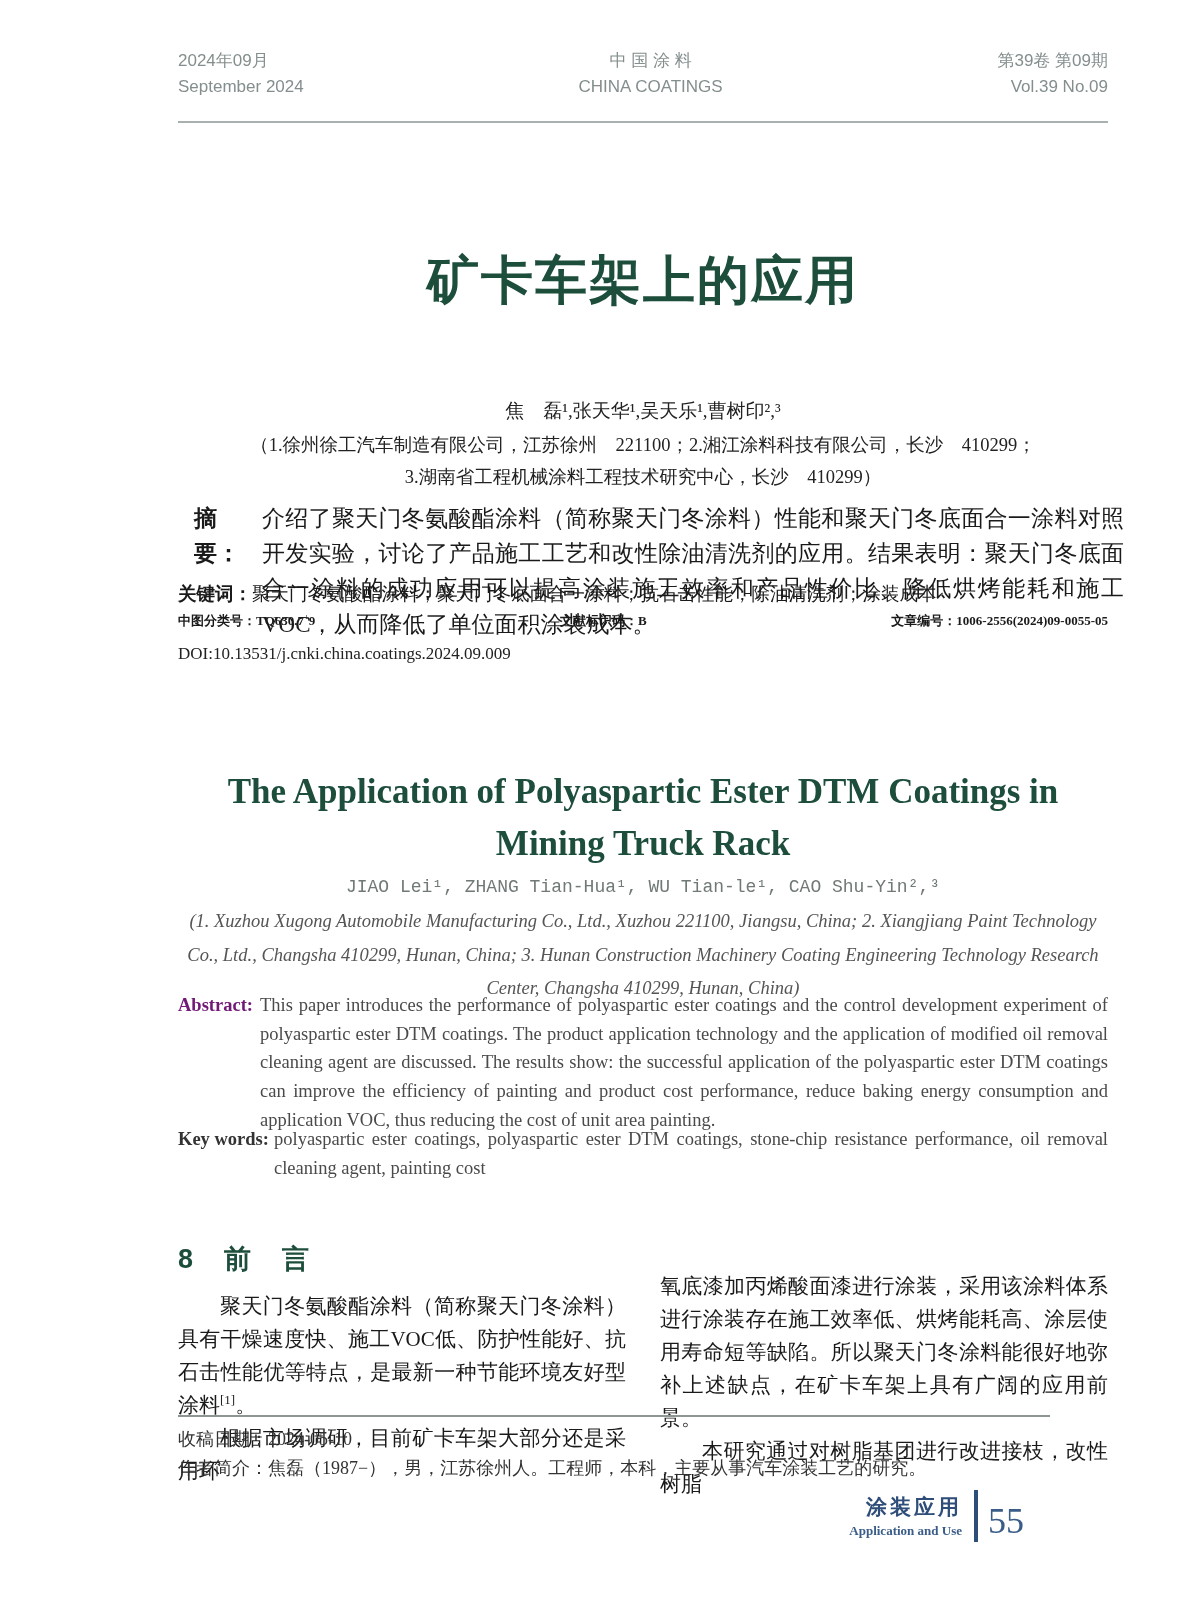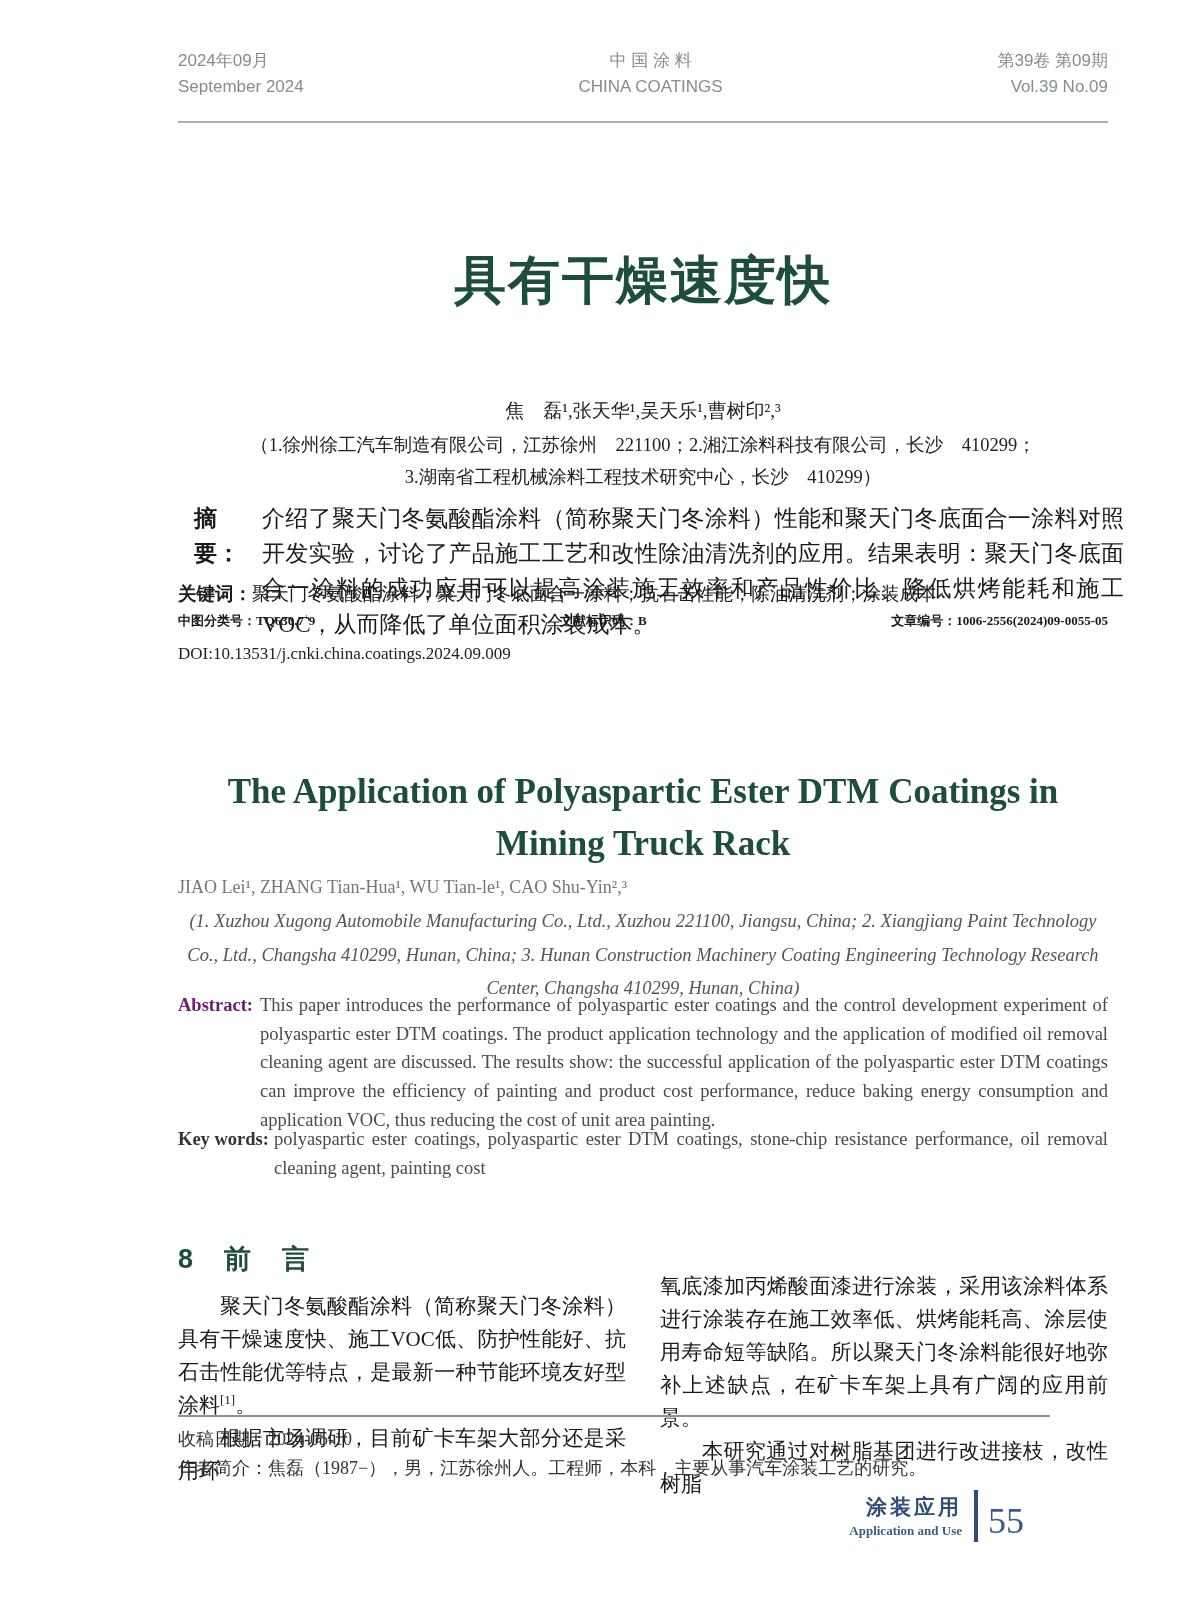--- a/index.html
+++ b/index.html
@@ -46,22 +46,22 @@
   .doi-line { top:644px; font-size:17px; font-weight:normal; color:#222; }
 
   
   .title-en {
     top:766px; text-align:center;
     font-weight:bold; font-size:35px; line-height:1.48;
     color:#1d4d3b;
   }
   .title-en .inner { max-width:880px; margin:0 auto; }
   .authors-en {
-    top:877px; 
-    font-family:Liberation Serif, serif;
+    top:877px; text-align:center;
+    font-family:Liberation Mono, monospace;
     font-size:18px; color:#707878;
   }
   .affil-en {
     top:905px; text-align:center; font-style:italic;
     font-size:18.5px; line-height:1.82; color:#555;
   }
 
   .abstract-en { top:991px; display:flex; font-size:18.5px; line-height:1.55; color:#4a4a4a; }
   .abstract-en .ablabel { font-weight:bold; flex:0 0 82px; color:#701a75; }
   .abstract-en .abtext { flex:1; text-align:justify; }
@@ -111,21 +111,21 @@
       <div>CHINA COATINGS</div>
     </div>
     <div class="hcol right">
       <div>第39卷 第09期</div>
       <div>Vol.39 No.09</div>
     </div>
   </div>
   <div class="abs header-rule"></div>
 
   <div class="abs title-zh">
-    <div>具有干燥速度快</div>
+    <div>矿卡车架上的应用</div>
   </div>
   <div class="abs authors-zh">焦　磊¹,张天华¹,吴天乐¹,曹树印²,³</div>
   <div class="abs affil-zh">
     <div>（1.徐州徐工汽车制造有限公司，江苏徐州　221100；2.湘江涂料科技有限公司，长沙　410299；</div>
     <div>3.湖南省工程机械涂料工程技术研究中心，长沙　410299）</div>
   </div>
 
   <div class="abs abstract-zh">
     <div class="ablabel">摘　要：</div>
     <div class="abtext">介绍了聚天门冬氨酸酯涂料（简称聚天门冬涂料）性能和聚天门冬底面合一涂料对照开发实验，讨论了产品施工工艺和改性除油清洗剂的应用。结果表明：聚天门冬底面合一涂料的成功应用可以提高涂装施工效率和产品性价比、降低烘烤能耗和施工VOC，从而降低了单位面积涂装成本。</div>

